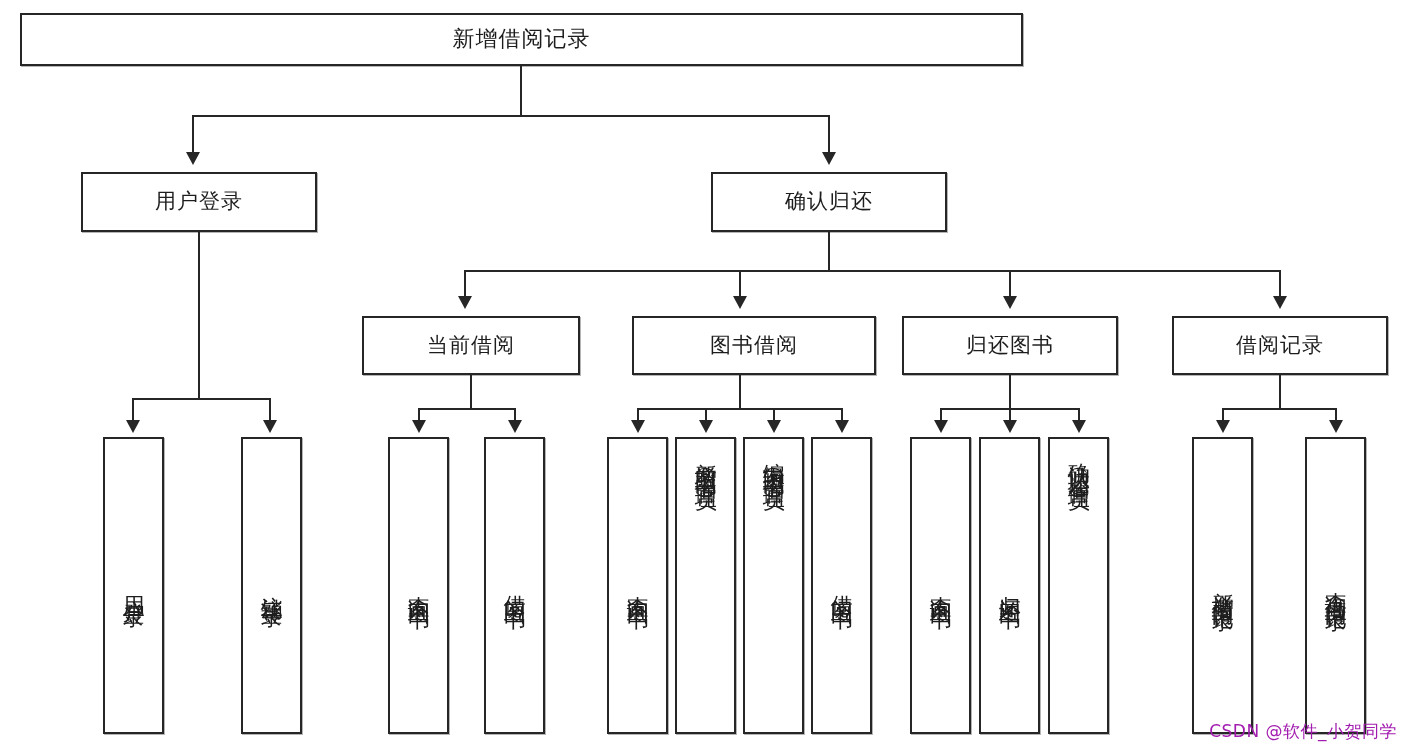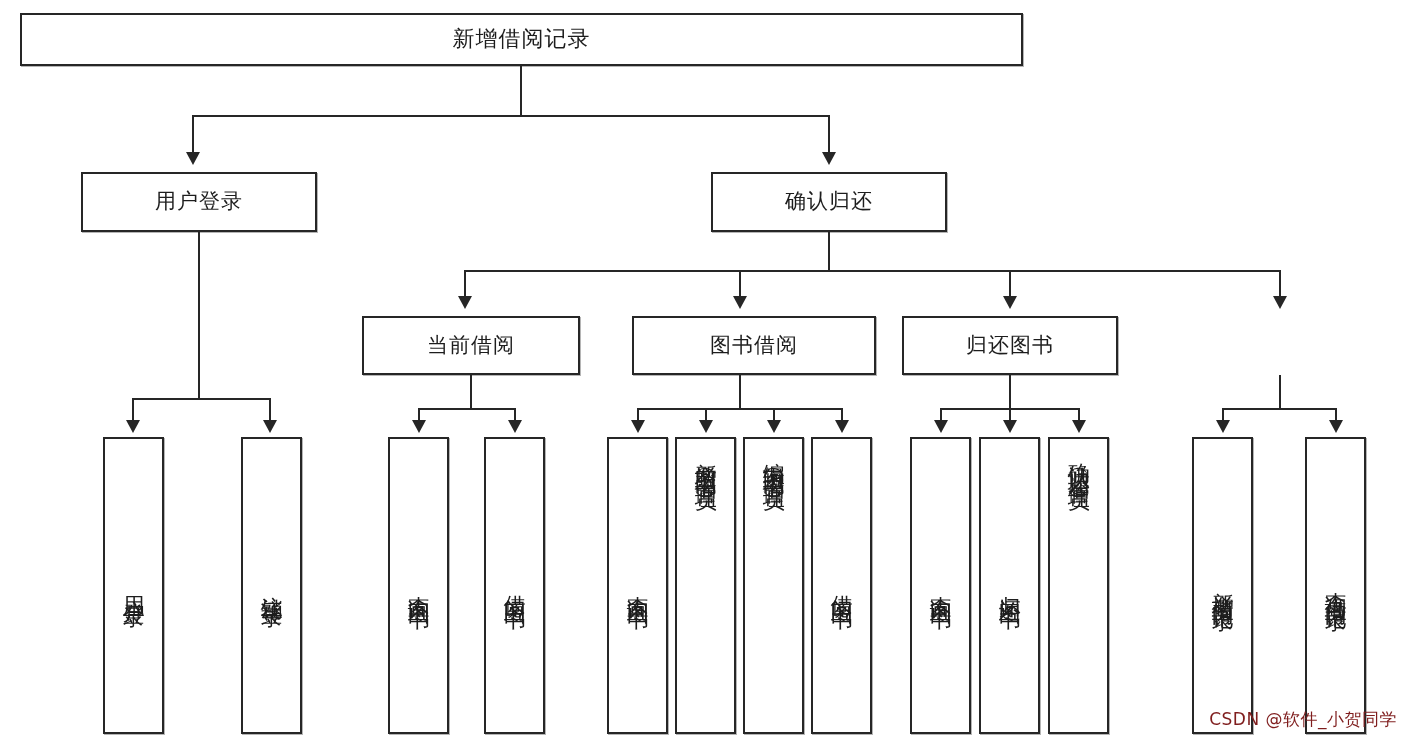--- a/index.html
+++ b/index.html
@@ -66,23 +66,23 @@
     position:absolute;
     width:0;height:0;
     border-left:7px solid transparent;
     border-right:7px solid transparent;
     border-top:13px solid #262626;
   }
   
   #watermark{
     position:absolute;
     right:8px;
-    bottom:16px;
+    bottom:4px;
     font-size:17px;
-    color:#7f1d1d;
+    color:#a21caf;
     letter-spacing:.5px;
     white-space:nowrap;
     user-select:none;
   }
 </style>
 </head>
 <body>
 
 <div id="canvas">
 
@@ -126,20 +126,23 @@
 
   <div class="node h" style="left:362px;top:316px;width:218px;height:59px;">
     <span class="label">当前借阅</span>
   </div>
   <div class="node h" style="left:632px;top:316px;width:244px;height:59px;">
     <span class="label">图书借阅</span>
   </div>
   <div class="node h" style="left:902px;top:316px;width:216px;height:59px;">
     <span class="label">归还图书</span>
   </div>
+  <div class="node h" style="left:1172px;top:316px;width:216px;height:59px;">
+    <span class="label">借阅记录</span>
+  </div>
 
   <div class="ln v" style="left:470px;top:375px;width:2px;height:33px;"></div>
   <div class="ln h" style="left:418px;top:408px;width:97px;height:2px;"></div>
   <div class="ln v" style="left:418px;top:408px;width:2px;height:14px;"></div>
   <div class="arrow" style="left:412px;top:420px;"></div>
   <div class="ln v" style="left:514px;top:408px;width:2px;height:14px;"></div>
   <div class="arrow" style="left:508px;top:420px;"></div>
 
   <div class="ln v" style="left:739px;top:375px;width:2px;height:33px;"></div>
   <div class="ln h" style="left:637px;top:408px;width:206px;height:2px;"></div>

